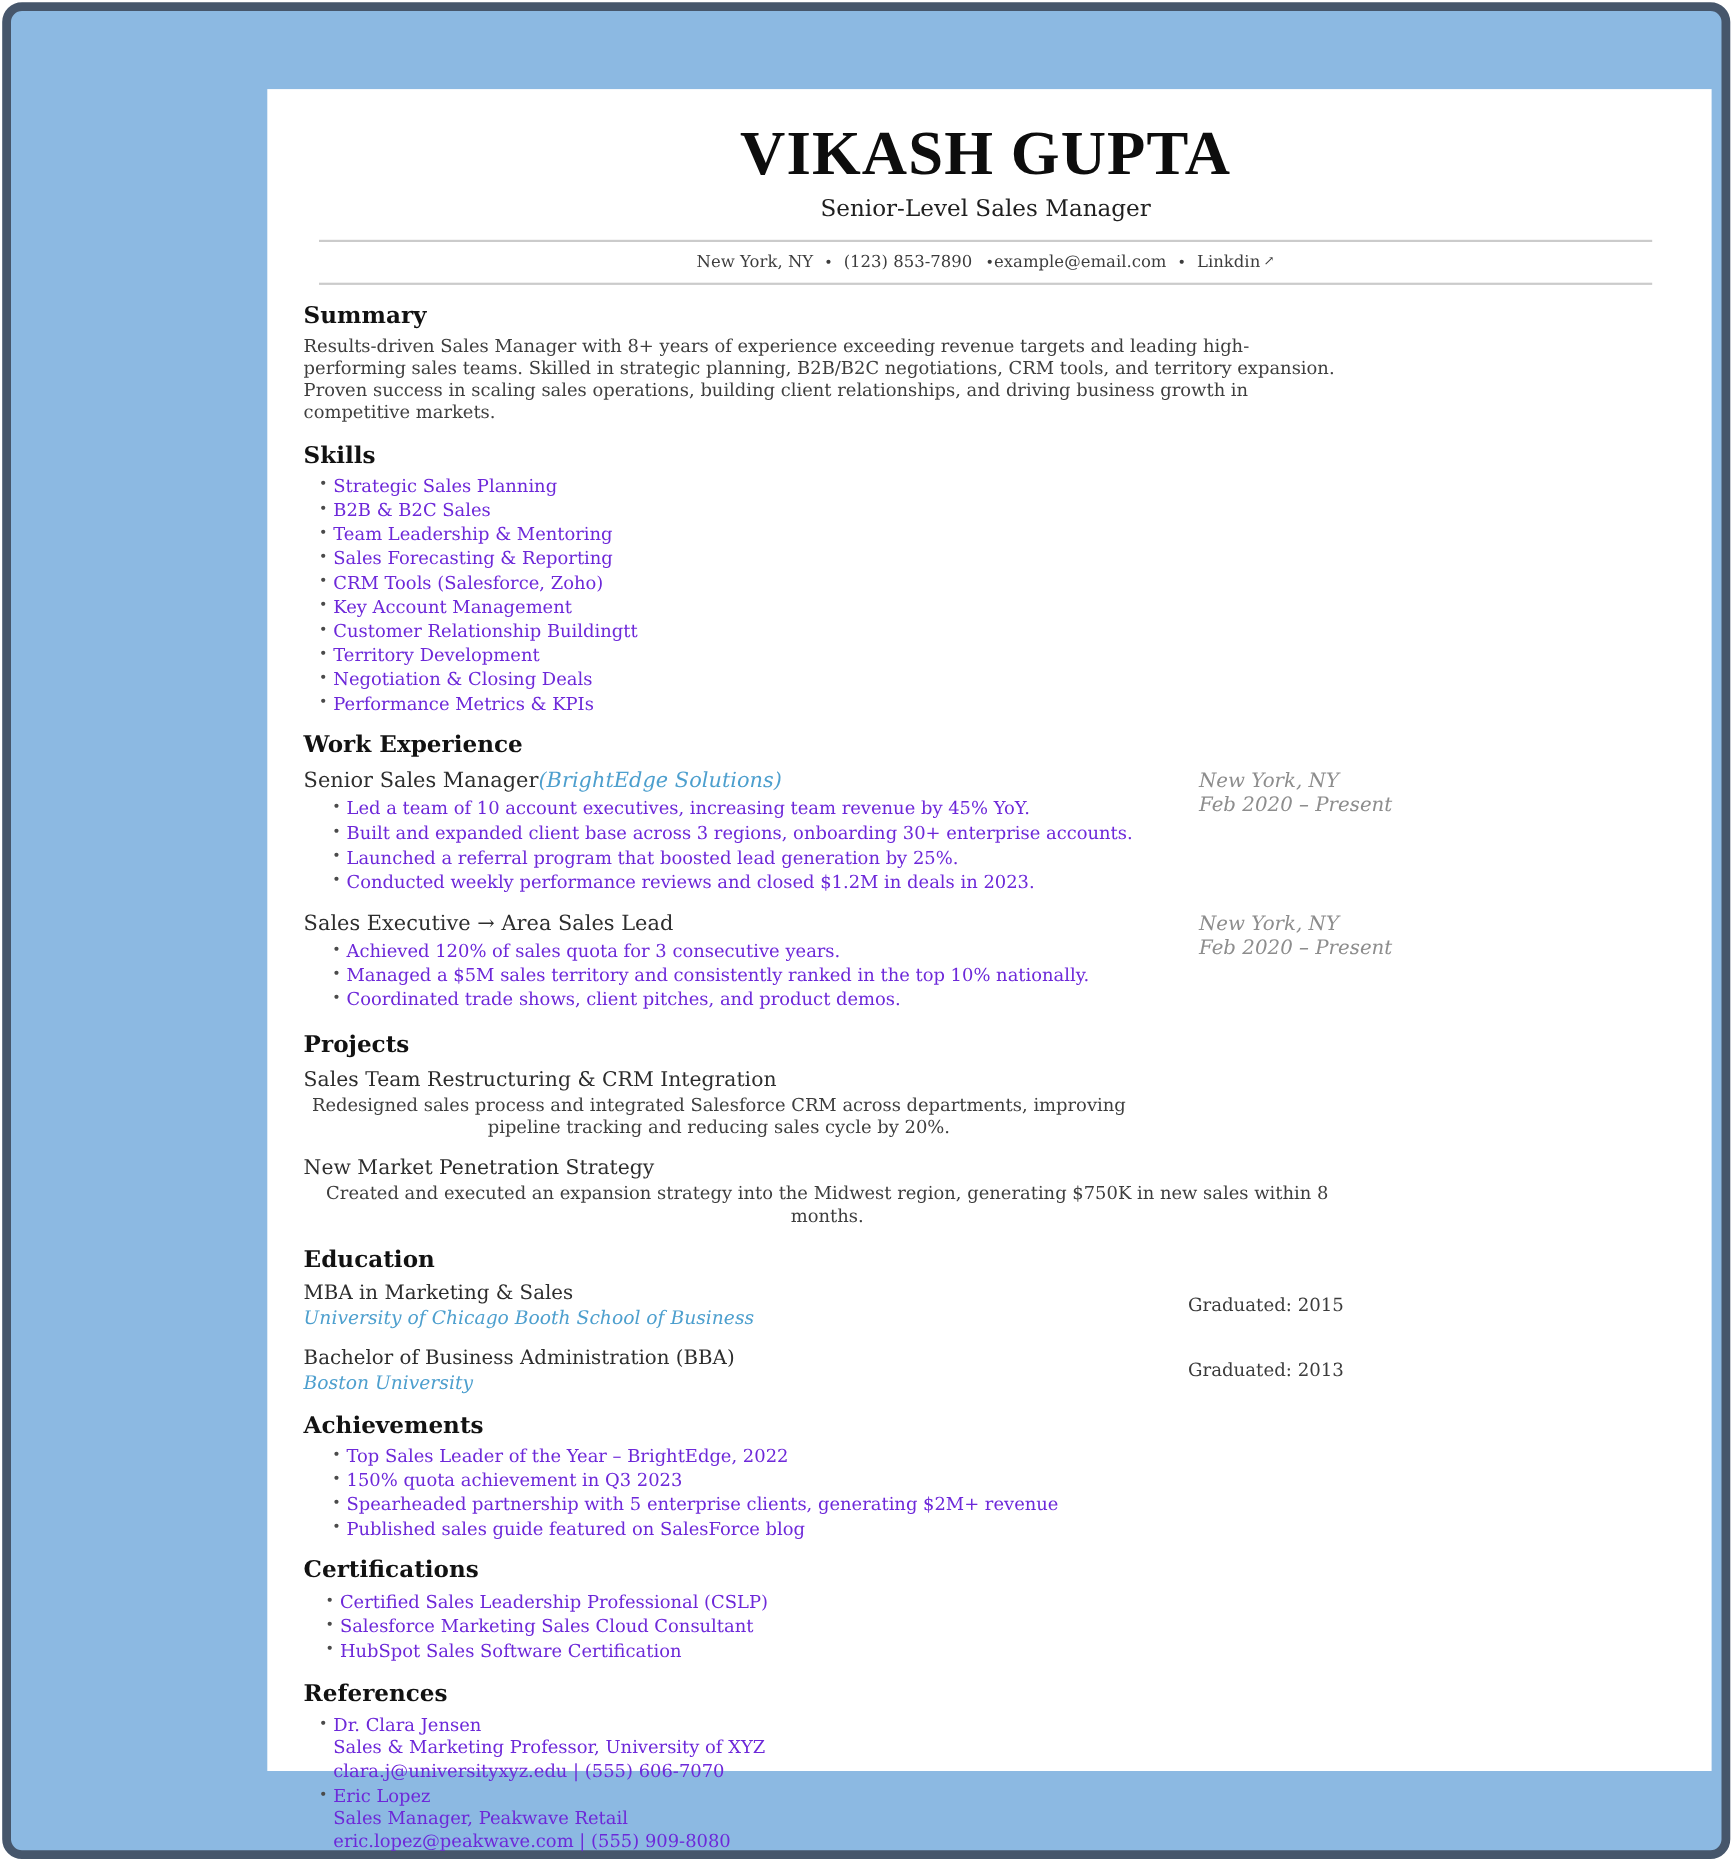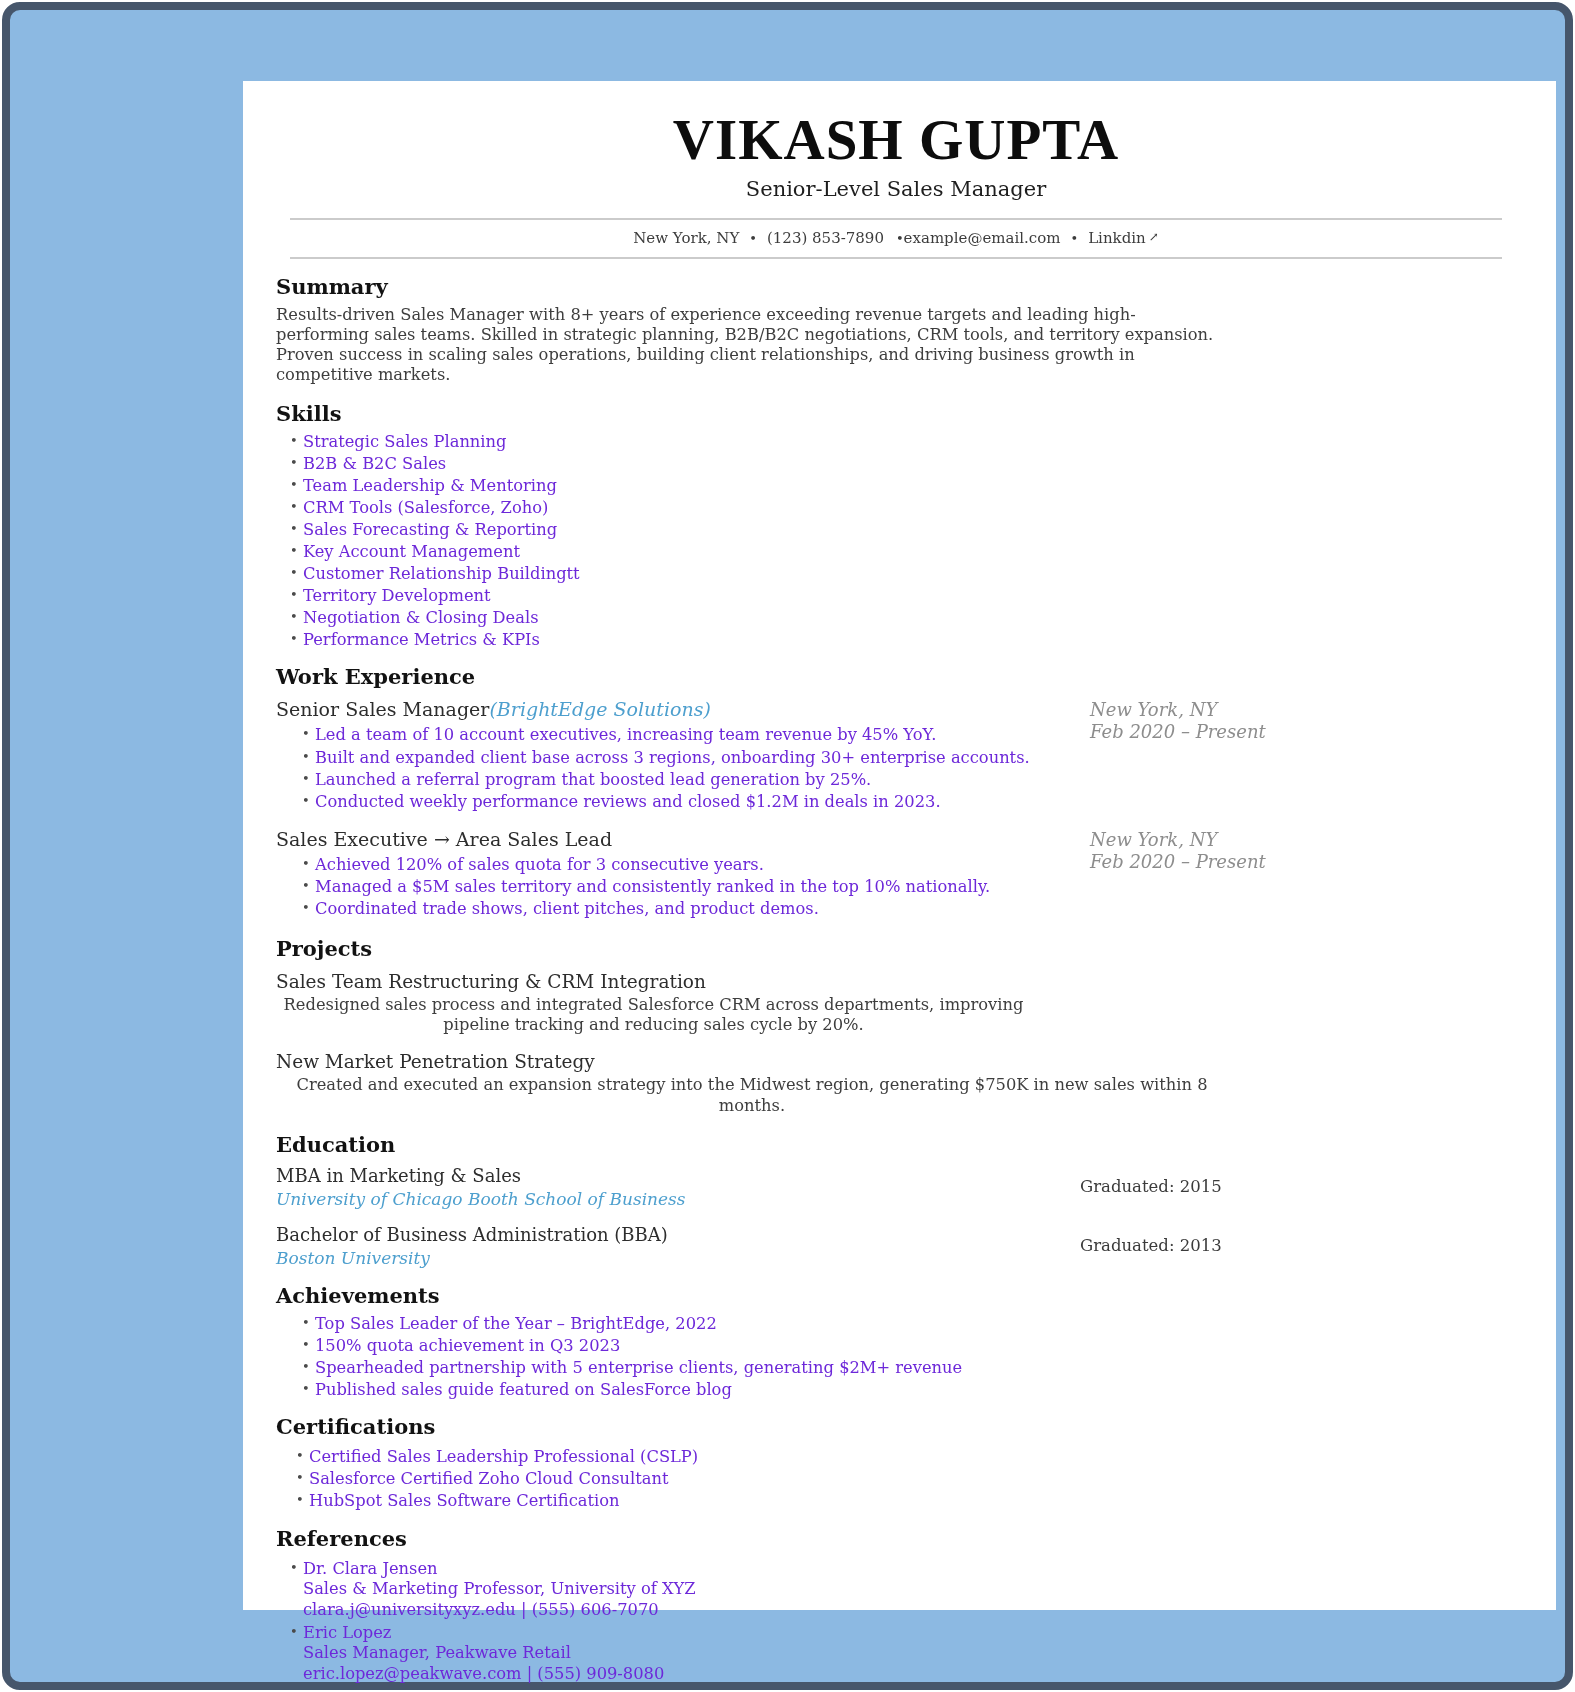--- a/index.html
+++ b/index.html
@@ -80,22 +80,22 @@
     <h2 class="section-title">Summary</h2>
     <p class="summary-text">Results-driven Sales Manager with 8+ years of experience exceeding revenue targets and leading high-performing sales teams. Skilled in strategic planning, B2B/B2C negotiations, CRM tools, and territory expansion. Proven success in scaling sales operations, building client relationships, and driving business growth in competitive markets.</p>
   </section>
 
   <section class="skills">
     <h2 class="section-title">Skills</h2>
     <ul class="bullets">
       <li>Strategic Sales Planning</li>
       <li>B2B &amp; B2C Sales</li>
       <li>Team Leadership &amp; Mentoring</li>
+      <li>Sales Forecasting &amp; Reporting</li>
       <li>CRM Tools (Salesforce, Zoho)</li>
-      <li>Sales Forecasting &amp; Reporting</li>
       <li>Key Account Management</li>
       <li>Customer Relationship Buildingtt</li>
       <li>Territory Development</li>
       <li>Negotiation &amp; Closing Deals</li>
       <li>Performance Metrics &amp; KPIs</li>
     </ul>
   </section>
 
   <section>
     <h2 class="section-title">Work Experience</h2>
@@ -161,21 +161,21 @@
       <li>150% quota achievement in Q3 2023</li>
       <li>Spearheaded partnership with 5 enterprise clients, generating $2M+ revenue</li>
       <li>Published sales guide featured on SalesForce blog</li>
     </ul>
   </section>
 
   <section class="certs">
     <h2 class="section-title">Certifications</h2>
     <ul class="bullets">
       <li>Certified Sales Leadership Professional (CSLP)</li>
-      <li>Salesforce Certified Zoho Cloud Consultant</li>
+      <li>Salesforce Marketing Sales Cloud Consultant</li>
       <li>HubSpot Sales Software Certification</li>
     </ul>
   </section>
 
   <section class="refs">
     <h2 class="section-title">References</h2>
     <ul class="bullets">
       <li>
         <div>Dr. Clara Jensen</div>
         <div class="ref-sub">Sales &amp; Marketing Professor, University of XYZ</div>

